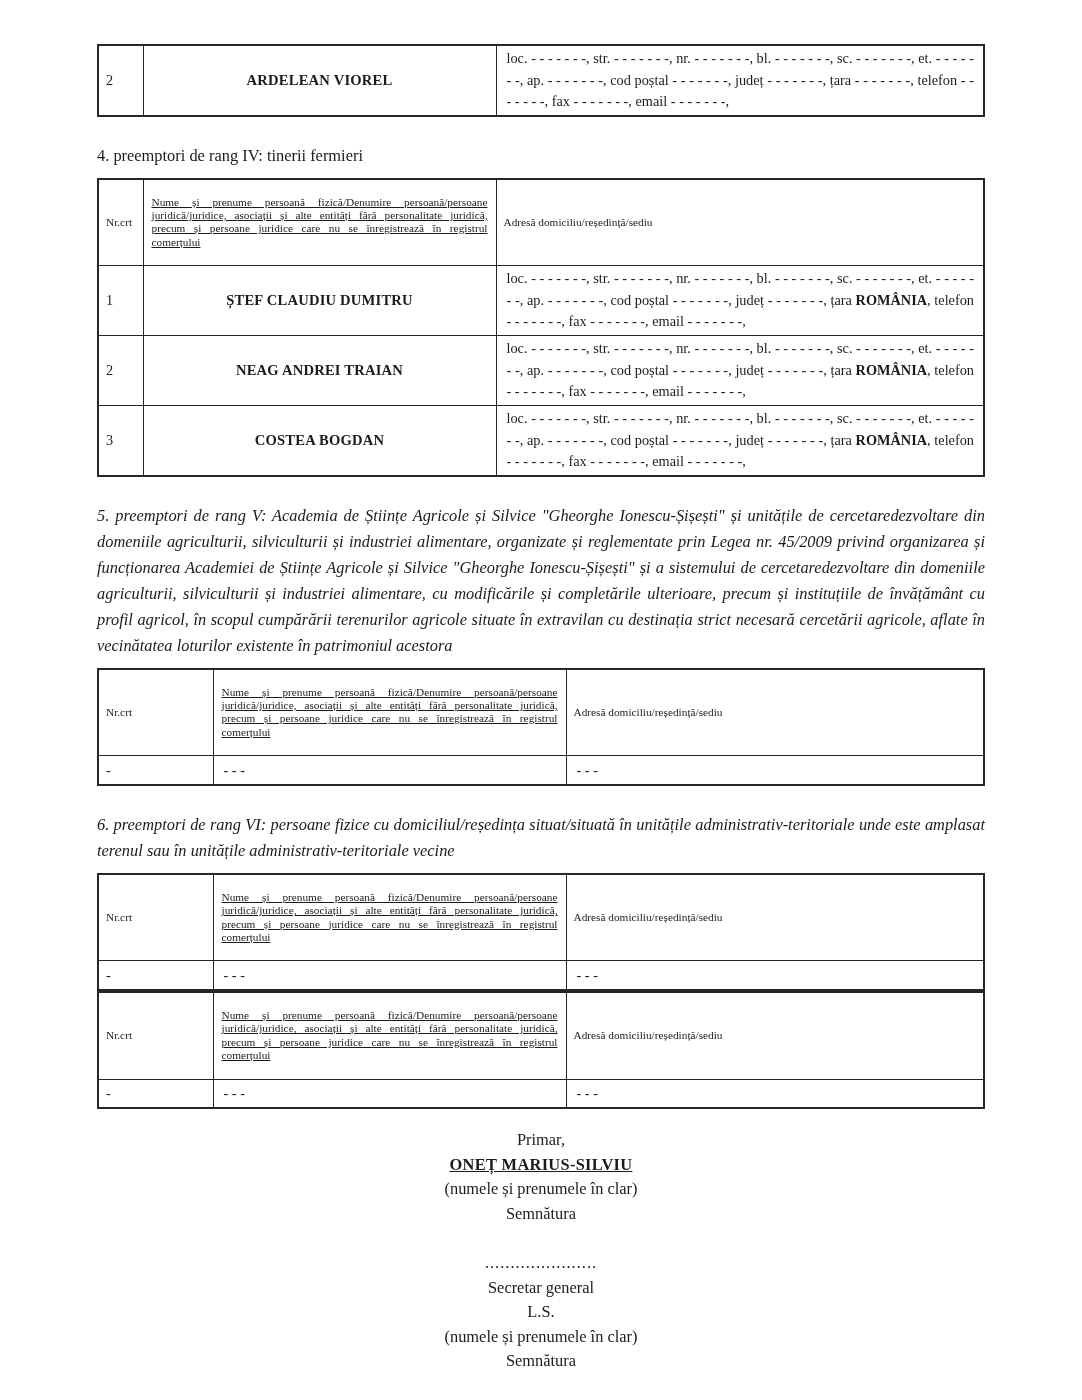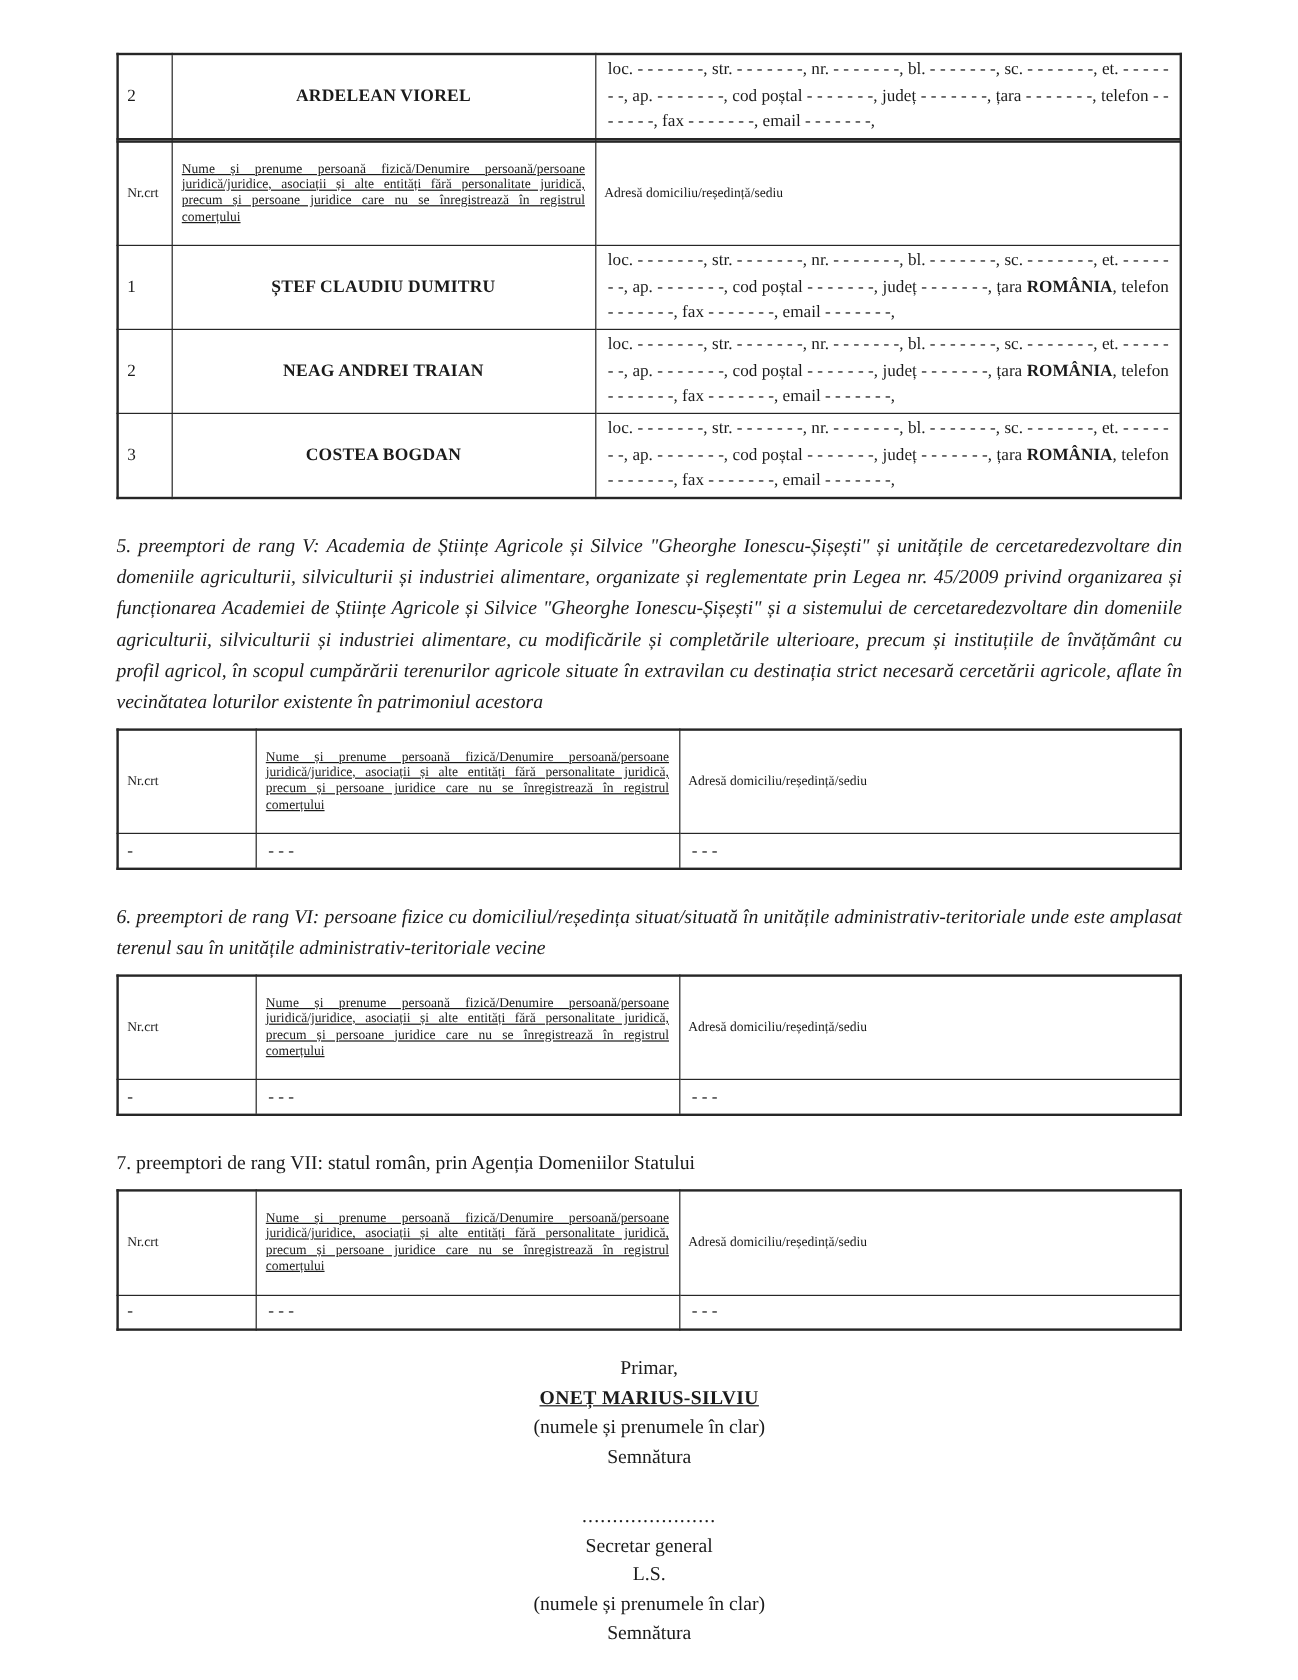--- a/index.html
+++ b/index.html
@@ -109,20 +109,21 @@
       </colgroup>
     <tbody>
       <tr class="row-cont">
         <td class="cell-nr">2</td>
         <td class="cell-name">ARDELEAN VIOREL</td>
         <td class="cell-addr">loc. - - - - - - -, str. - - - - - - -, nr. - - - - - - -, bl. - - - - - - -, sc. - - - - - - -, et. - - - - - - -, ap. - - - - - - -, cod poștal - - - - - - -, județ - - - - - - -, țara - - - - - - -, telefon - - - - - - -, fax - - - - - - -, email - - - - - - -,</td>
       </tr>
     </tbody>
   </table>
 
+  <p class="sec-heading">4. preemptori de rang IV: tinerii fermieri</p>
 
   <table class="tbl tbl-a">
     <colgroup>
         <col class="c1">
         <col class="c2">
         <col class="c3">
       </colgroup>
     <tbody>
       <tr class="hdr-row">
         <th class="cell-hdr">Nr.crt</th>
@@ -184,21 +185,20 @@
         <th class="cell-hdr">Adresă domiciliu/reședință/sediu</th>
       </tr>
       <tr class="row-short">
         <td class="cell-nr">-</td>
         <td class="cell-plain">- - -</td>
         <td class="cell-plain">- - -</td>
       </tr>
     </tbody>
   </table>
 
-  <p class="sec-heading">7. preemptori de rang VII: statul român, prin Agenția Domeniilor Statului</p>
 
   <table class="tbl tbl-b">
     <colgroup>
         <col class="c1">
         <col class="c2">
         <col class="c3">
       </colgroup>
     <tbody>
       <tr class="hdr-row">
         <th class="cell-hdr">Nr.crt</th>

